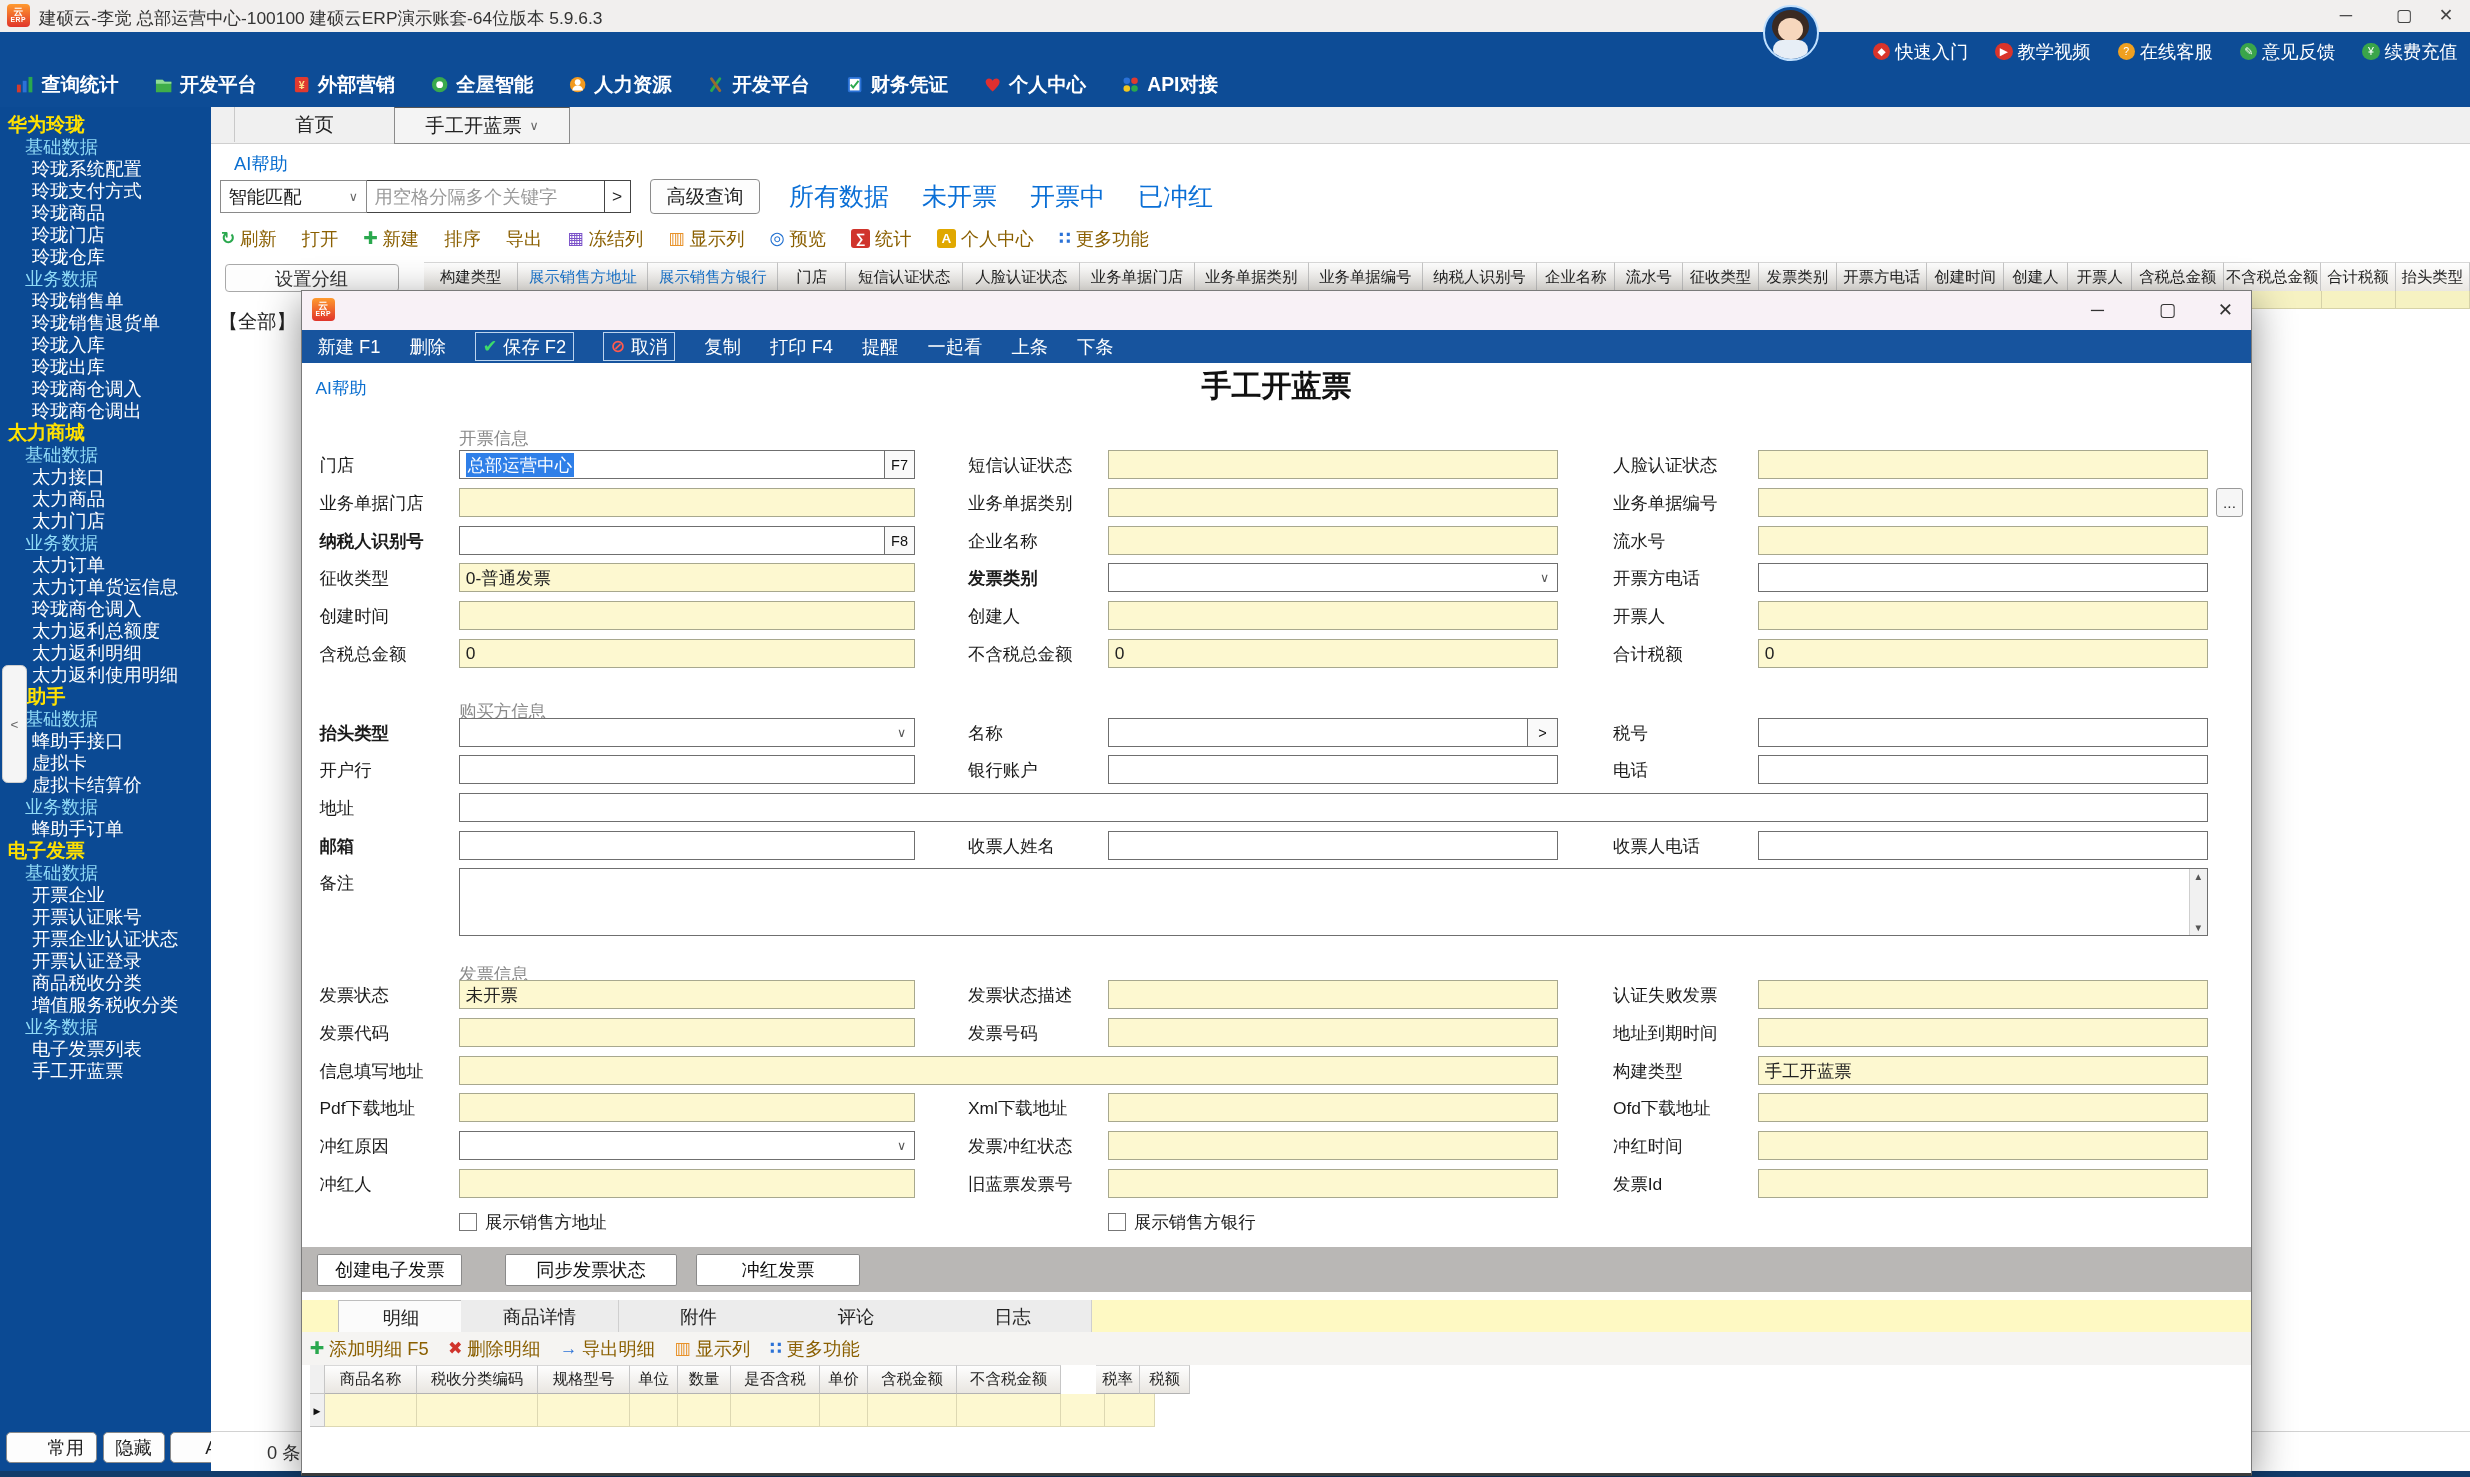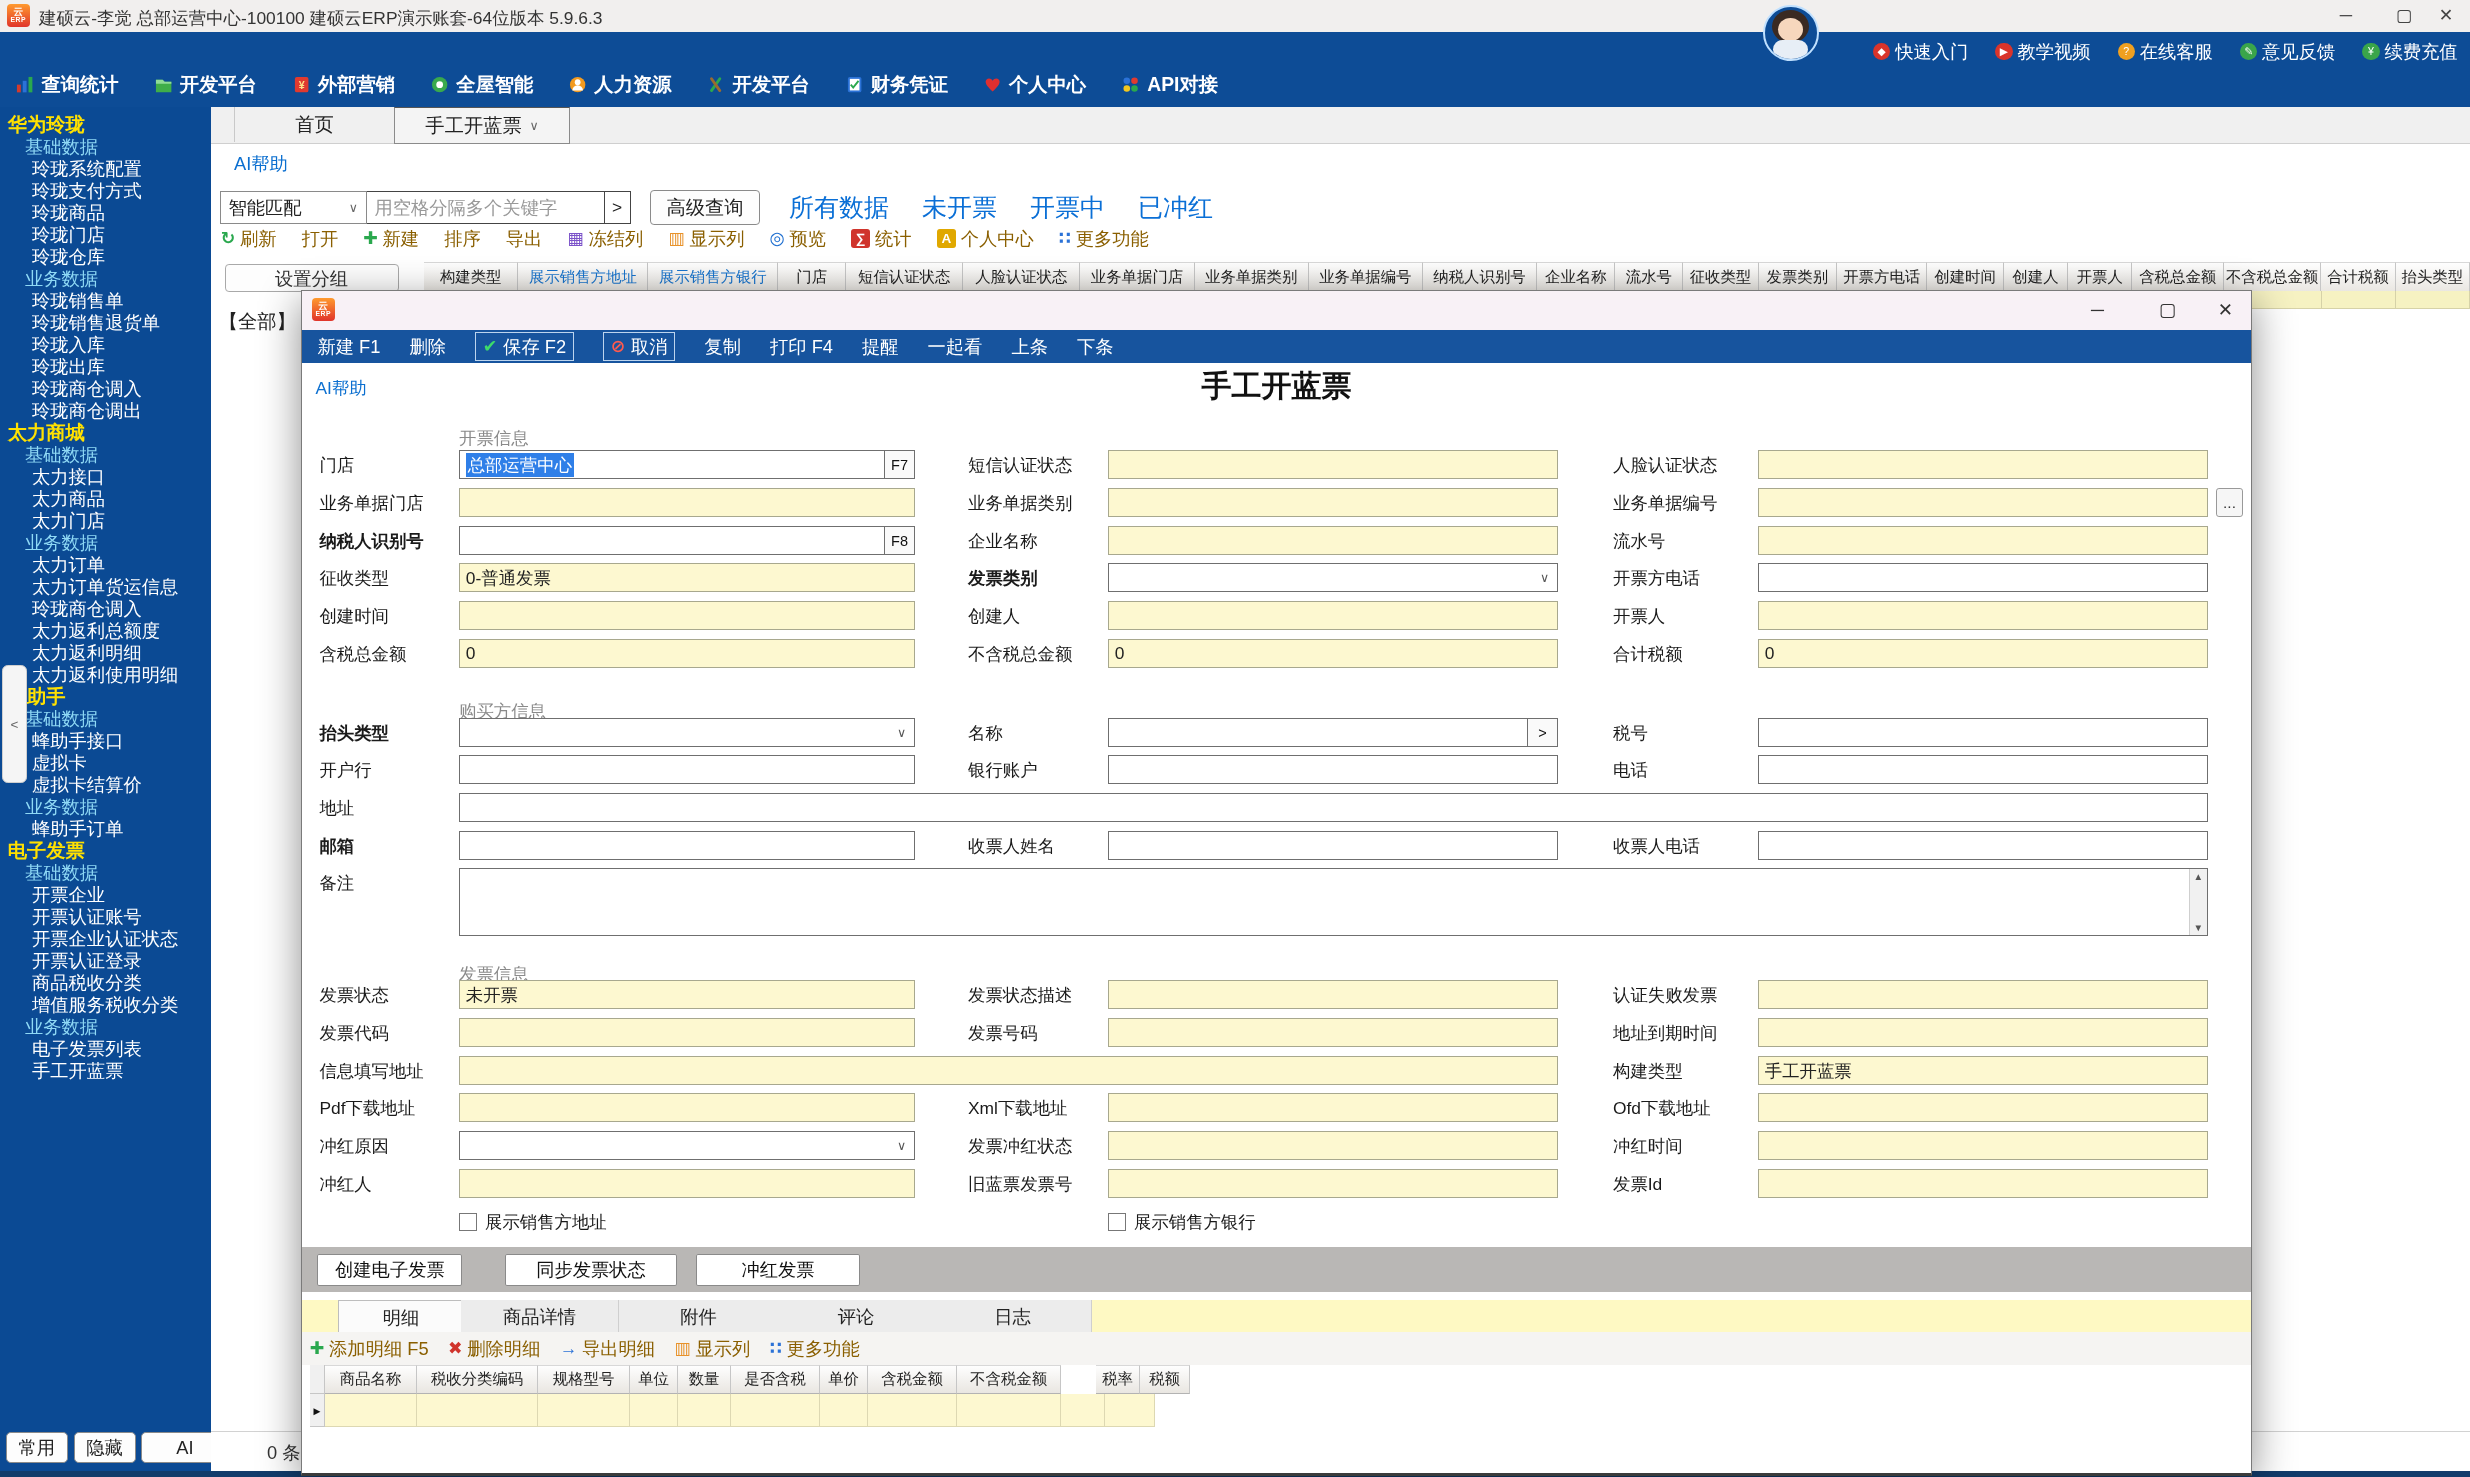--- a/index.html
+++ b/index.html
@@ -48,21 +48,21 @@
     border:1px solid #cfcfcf;border-radius:5.8px;display:flex;align-items:center;justify-content:center;
     color:#666;font-size:13.5px;}
   
   #main{left:211px;top:107px;width:2259px;height:1364px;background:#ffffff;}
   #tabbar{position:absolute;left:0;top:0;width:2259px;height:36px;background:#f0f0f0;border-bottom:1px solid #cfcfcf;}
   .mtab{position:absolute;top:0;height:35px;display:flex;align-items:center;justify-content:center;gap:7.7px;
     font-size:19.3px;color:#222;background:#f0f0f0;border-right:1px solid #c9c9c9;border-left:1px solid #c9c9c9;}
   .mtab.active{background:#f4f4f4;border:1px solid #8b8b8b;border-top:1.9px solid #555;}
   .mtab .caret{font-size:12.6px;color:#666;}
   #ai-help-main{position:absolute;left:23px;top:44px;font-size:18.3px;color:#0b6fd0;}
-  #searchrow{position:absolute;left:8.7px;top:84px;height:33px;display:flex;align-items:center;}
+  #searchrow{position:absolute;left:8.7px;top:73px;height:33px;display:flex;align-items:center;}
   .selbox{width:147px;height:33px;border:1px solid #8a8a8a;background:#fff;display:flex;align-items:center;
     padding:0 7.7px;box-sizing:border-box;font-size:18.3px;color:#222;}
   .selbox .caret{margin-left:auto;font-size:12.6px;color:#666;}
   #kw-input{width:238px;height:33px;border:1px solid #444;border-left:none;box-sizing:border-box;
     font-size:18.3px;padding:0 7.7px;color:#999;display:flex;align-items:center;background:#fff;}
   #go-btn{width:26px;height:33px;border:1px solid #444;border-left:none;box-sizing:border-box;background:#fff;
     display:flex;align-items:center;justify-content:center;font-size:17.4px;color:#222;}
   #adv-btn{margin-left:19.3px;width:108px;height:33px;border:1px solid #8a8a8a;border-radius:3.9px;background:#fdfdfd;
     display:flex;align-items:center;justify-content:center;font-size:19.3px;color:#222;}
   #filters{margin-left:29px;display:flex;gap:33px;}
@@ -307,21 +307,21 @@
       <div class="titem l2">开票认证账号</div>
       <div class="titem l2">开票企业认证状态</div>
       <div class="titem l2">开票认证登录</div>
       <div class="titem l2">商品税收分类</div>
       <div class="titem l2">增值服务税收分类</div>
       <div class="titem l1">业务数据</div>
       <div class="titem l2">电子发票列表</div>
       <div class="titem l2">手工开蓝票</div>
     </div>
   <div id="side-buttons">
-      <div class="side-btn" style="width: 60px;">常用</div>
+      <div class="side-btn" style="width: 60px; padding-left: 29px;">常用</div>
       <div class="side-btn" style="width: 60px;">隐藏</div>
       <div class="side-btn" style="width: 85px;">AI</div>
     </div>
 </div>
 <div id="collapse-handle">&lt;</div>
 
 <div id="main" class="abs">
   <div id="tabbar">
       <div class="mtab" style="left: 23px; width: 159px;">
         <span>首页</span>

